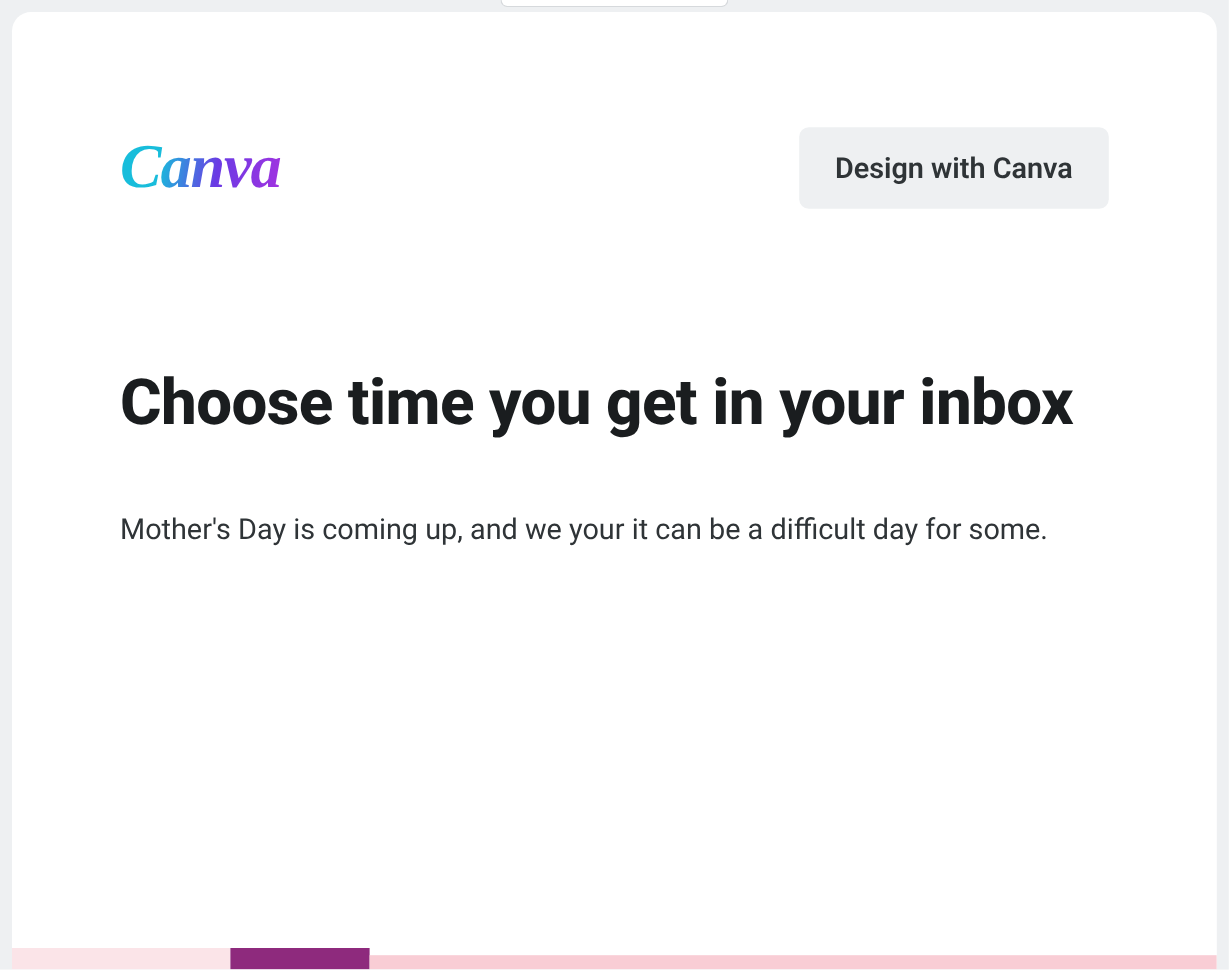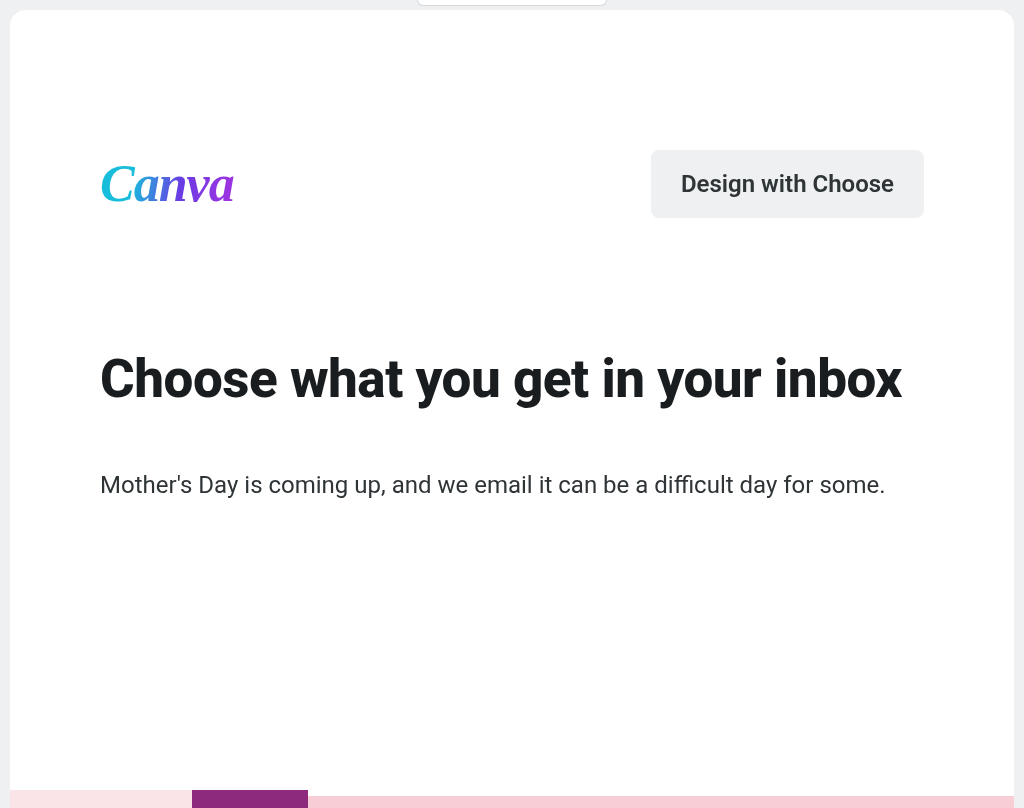--- a/index.html
+++ b/index.html
@@ -36,21 +36,20 @@
       background: #ffffff;
       border-radius: 16px 16px 0 0;
       padding: 96px 90px 0 90px;
       overflow: hidden;
     }
     .header-row {
       display: flex;
       justify-content: space-between;
       align-items: center;
       margin-bottom: 130px;
-      margin-top: 44px;
     }
     .logo {
       font-family: 'Brush Script MT', 'Segoe Script', cursive;
       font-size: 52px;
       font-weight: 700;
       font-style: italic;
       background: linear-gradient(100deg, #18bddb 0%, #18bddb 25%, #6a3be4 60%, #a333e0 100%);
       -webkit-background-clip: text;
       background-clip: text;
       -webkit-text-fill-color: transparent;
@@ -129,26 +128,26 @@
     }
   </style>
 </head>
 <body>
 
 <div class="browser-tab-stub"></div>
 
 <div class="email-card">
   <div class="header-row">
     <div class="logo">Canva</div>
-    <button class="design-btn">Design with Choose</button>
+    <button class="design-btn">Design with Canva</button>
   </div>
 
-  <h1 class="heading">Choose what you get in your inbox</h1>
+  <h1 class="heading">Choose time you get in your inbox</h1>
 
-  <p class="body-text">Mother's Day is coming up, and we email it can be a difficult day for some.</p>
+  <p class="body-text">Mother's Day is coming up, and we your it can be a difficult day for some.</p>
 
 
   <div class="footer-graphic">
     <div class="pink-left"></div>
     <div class="purple-strip"></div>
     <div class="pink-right"></div>
   </div>
 </div>
 
 </body></html>

